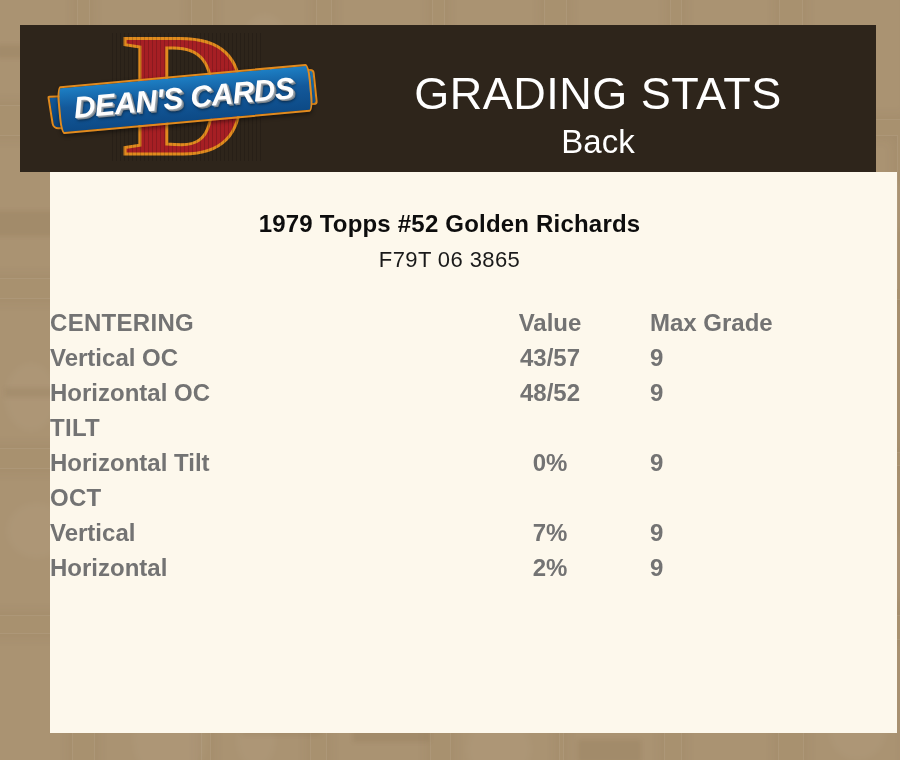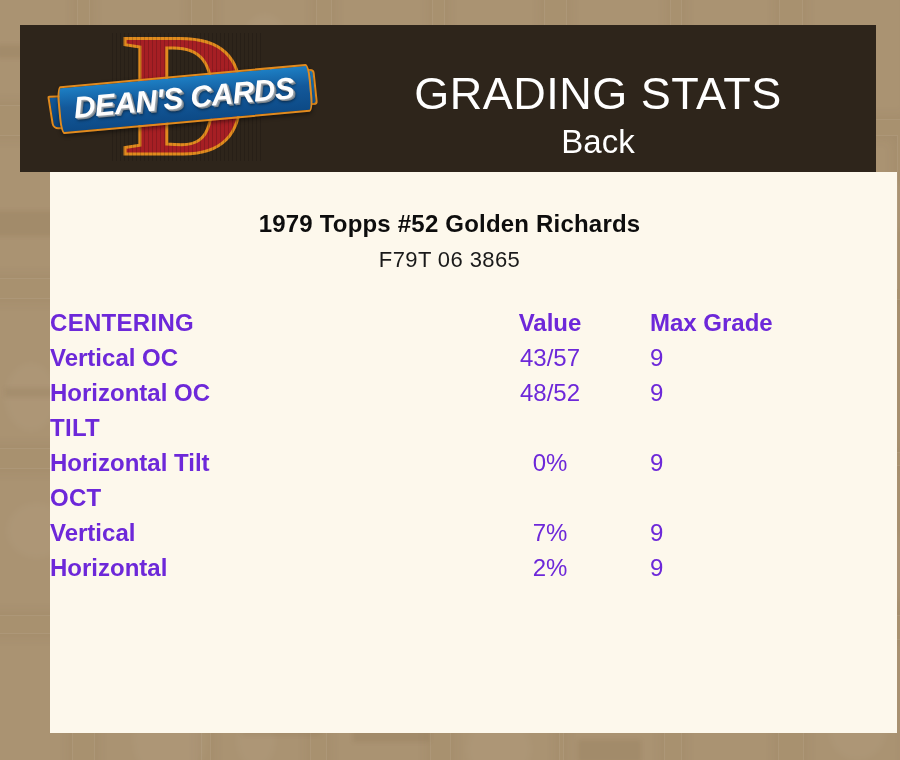--- a/index.html
+++ b/index.html
@@ -231,21 +231,21 @@
     top: 133px;
     width: 799px;
     border-collapse: collapse;
     color: #20386a;
   }
   #stats-table td {
     padding: 0;
     height: 35px;
     vertical-align: middle;
     font-size: 24px;
-    color: #6d28d9;
+    color: #737373;
   }
   #stats-table td.col-label {
     width: 400px;
   }
   #stats-table td.col-value {
     width: 200px;
     text-align: center;
   }
   #stats-table td.col-grade {
     width: 199px;
@@ -260,21 +260,21 @@
   .section-head td.col-value,
   .section-head td.col-grade {
     font-weight: bold;
   }
   .stat-row td.col-label {
     padding-left: 153px;
     font-weight: bold;
   }
   .stat-row td.col-value,
   .stat-row td.col-grade {
-    font-weight: normal;
+    font-weight: bold;
   }
 </style>
 </head>
 <body>
 
 <div id="bg-texture">
     <div class="wm-cell" style="left: -22px; top: -33px; width: 98px; height: 137px;"></div>
     <div class="wm-dark" style="left: -3px; top: 45px; width: 68px; height: 13px;"></div>
     <div class="wm-cell" style="left: 89px; top: -35px; width: 101px; height: 148px;"></div>
     <div class="wm-blob" style="left: 118px; top: 33px; width: 66px; height: 79.1033px;"></div>

